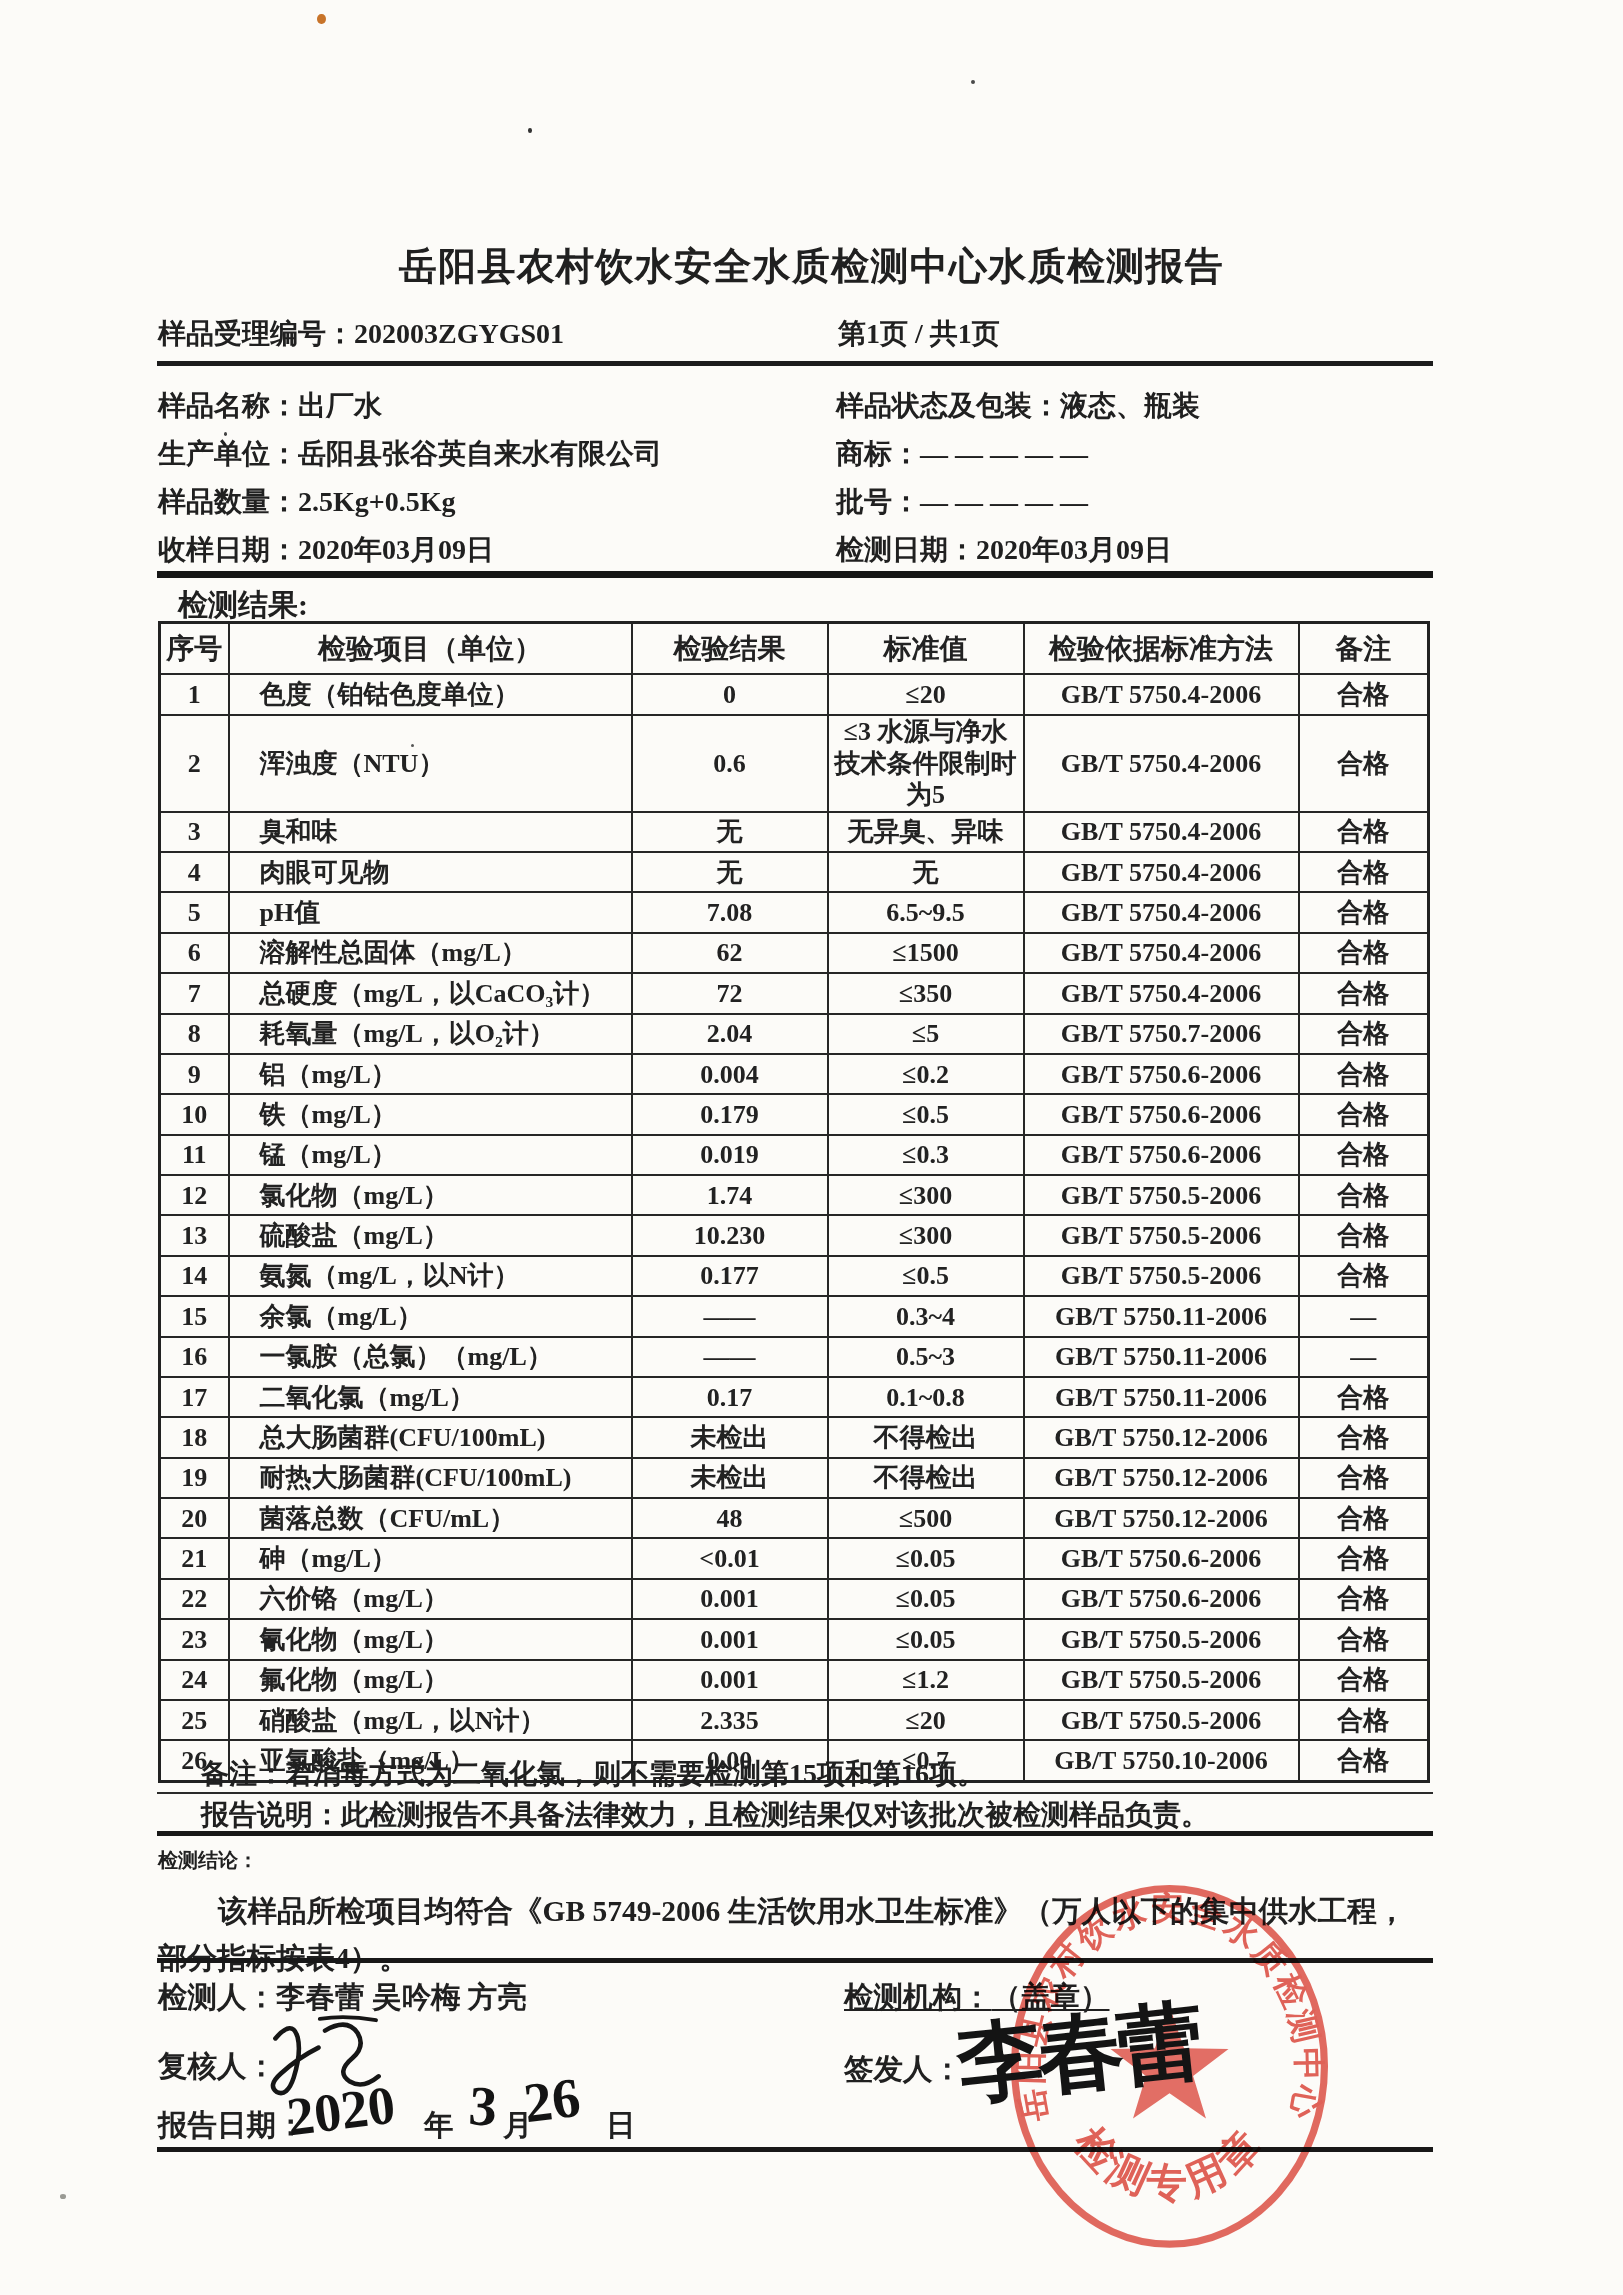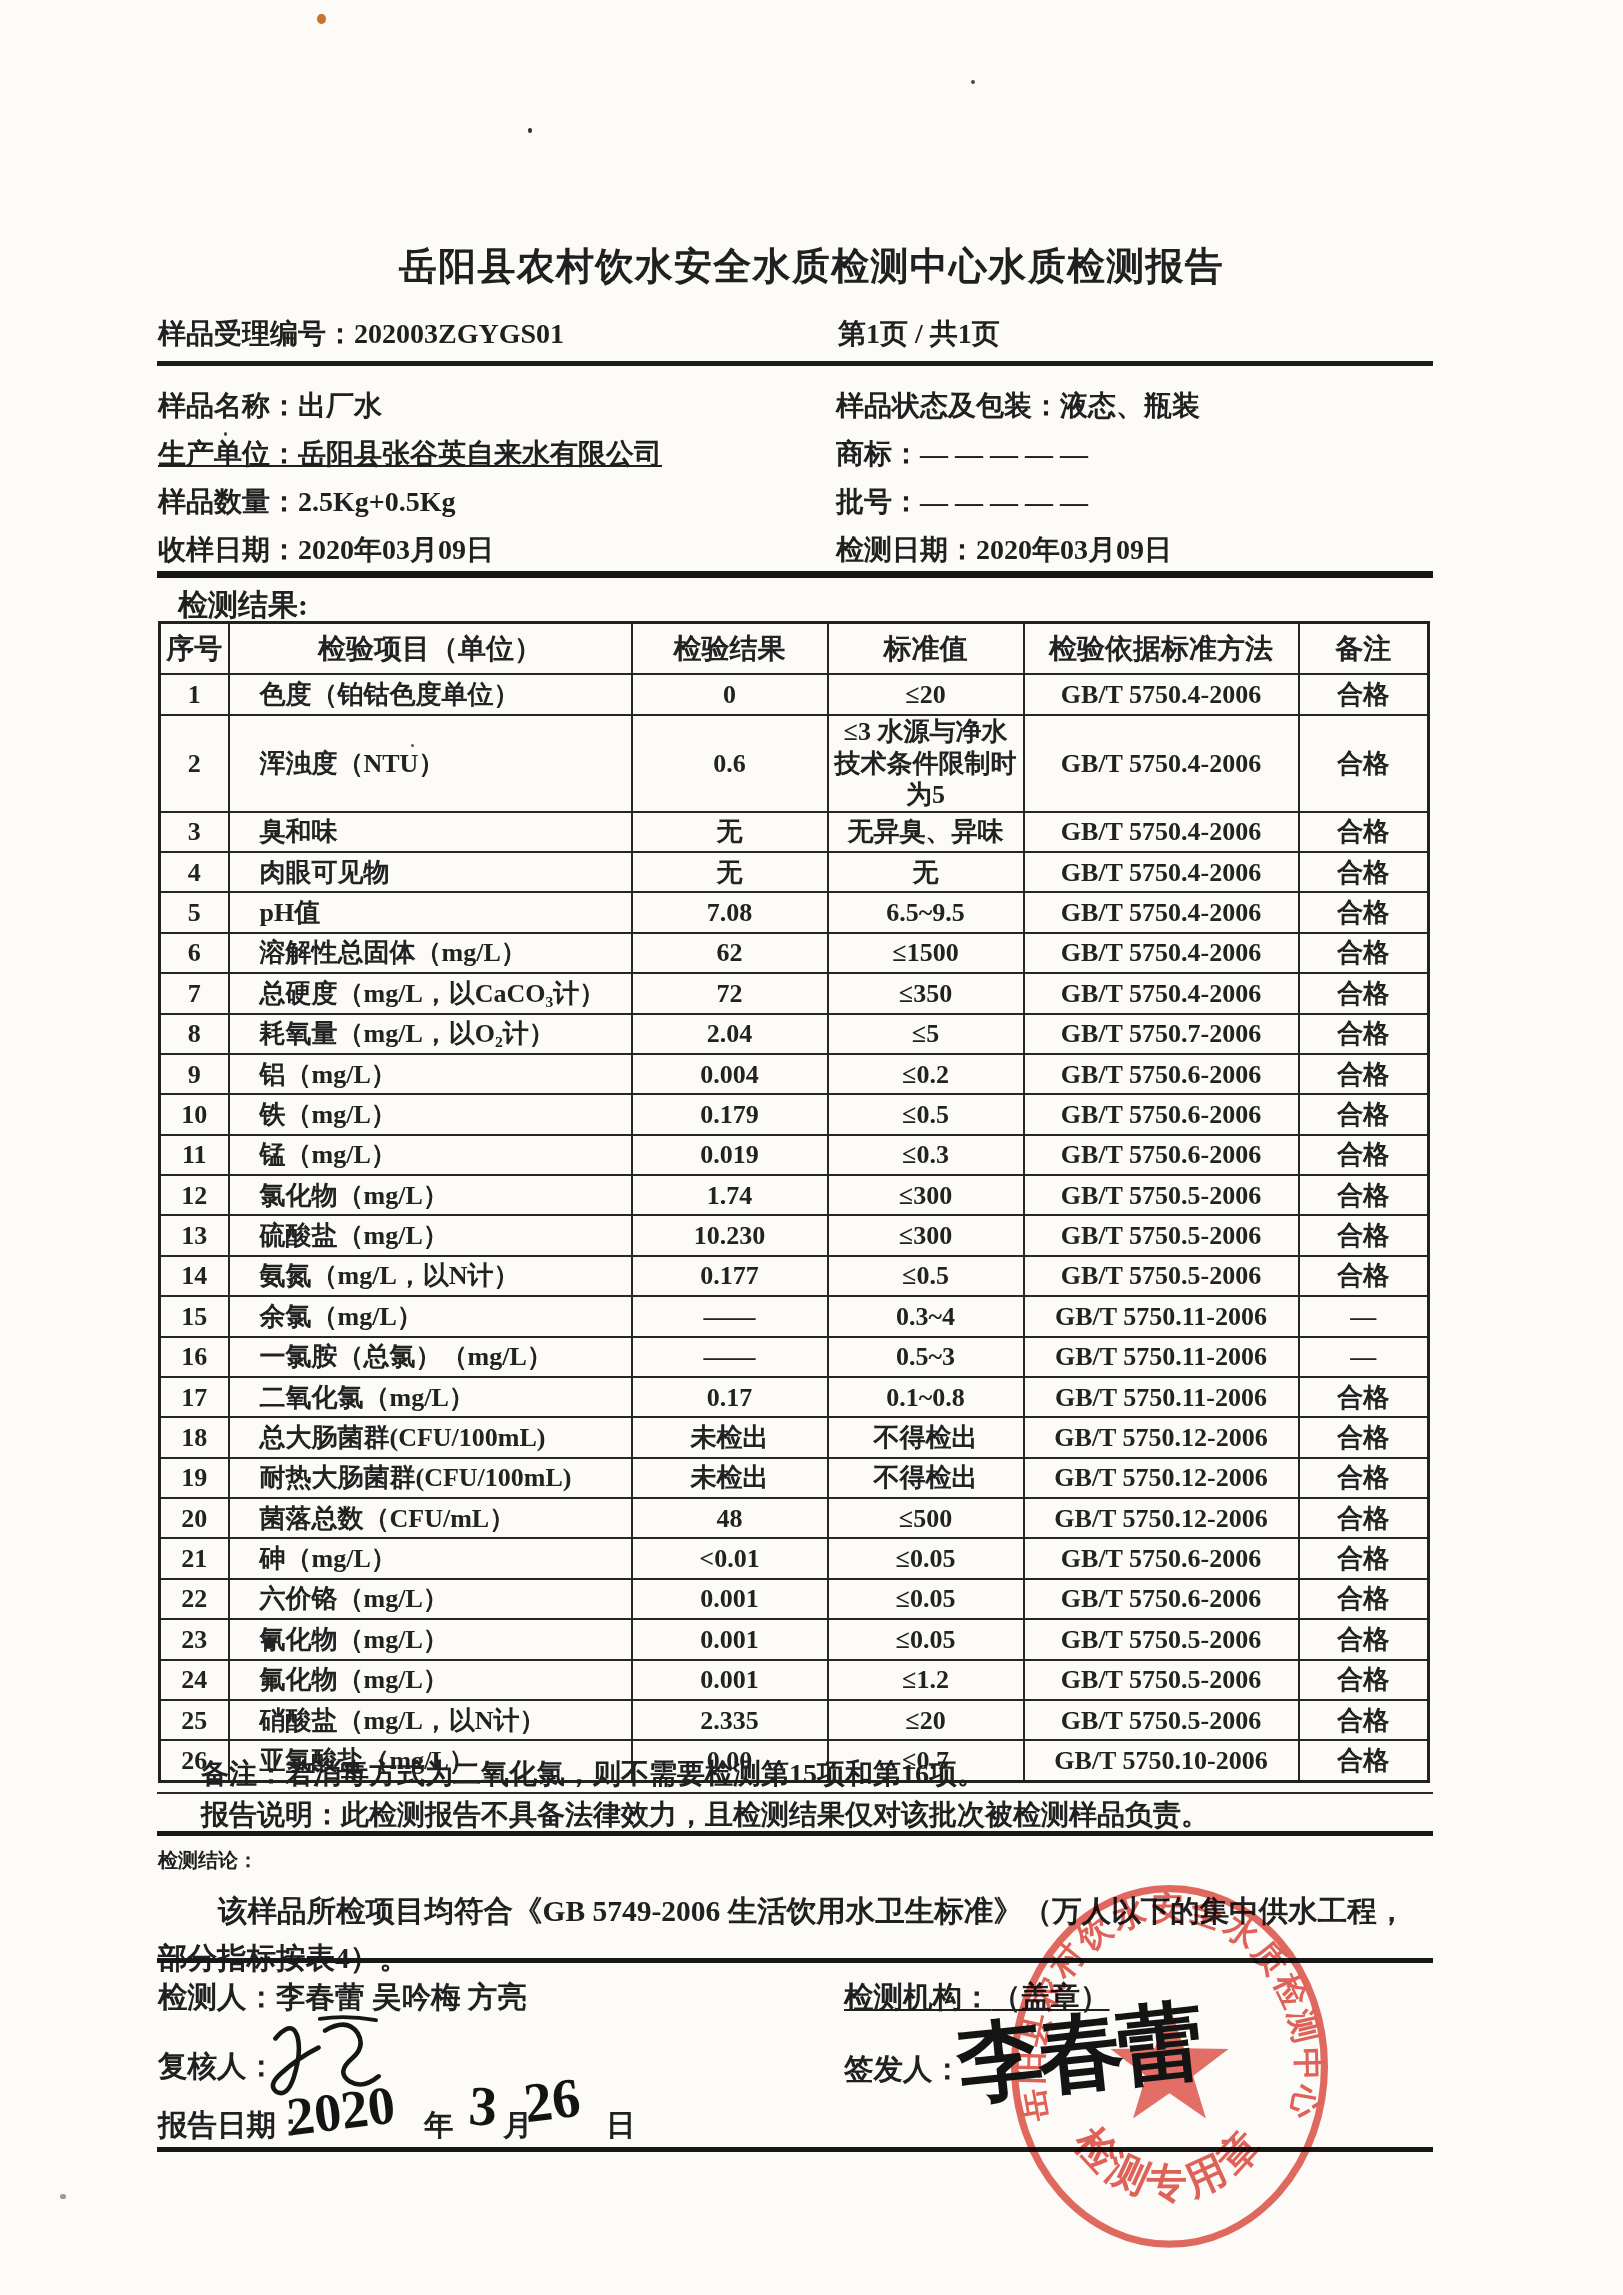--- a/index.html
+++ b/index.html
@@ -71,21 +71,21 @@
 <div class="abs meta-row" style="left:158px;">
   <span class="lbl">样品受理编号：</span><span class="val">202003ZGYGS01</span>
 </div>
 <div class="abs meta-row" style="left:838px;">第1页 / 共1页</div>
 
 <div id="line1" class="abs"></div>
 
 <div class="abs info-item" style="left:158px;top:387px;">
   <span class="lbl">样品名称：</span><span class="val">出厂水</span>
 </div>
-<div class="abs info-item" style="left:158px;top:435px;text-decoration:underline;">
+<div class="abs info-item" style="left:158px;top:435px;">
   <span class="lbl">生产单位：</span><span class="val">岳阳县张谷英自来水有限公司</span>
 </div>
 <div class="abs info-item" style="left:158px;top:483px;text-align:center;">
   <span class="lbl">样品数量：</span><span class="val">2.5Kg+0.5Kg</span>
 </div>
 <div class="abs info-item" style="left:158px;top:531px;">
   <span class="lbl">收样日期：</span><span class="val">2020年03月09日</span>
 </div>
 <div class="abs info-item" style="left:836px;top:387px;">
   <span class="lbl">样品状态及包装：</span><span class="val">液态、瓶装</span>

